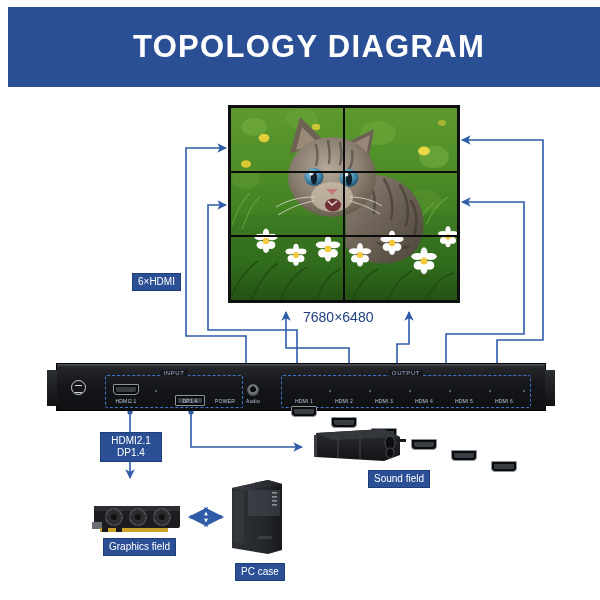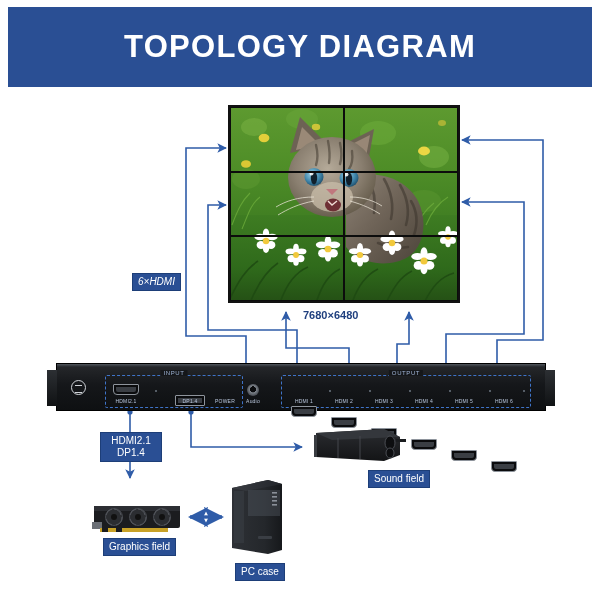--- a/index.html
+++ b/index.html
@@ -6,21 +6,21 @@
   body{
     width:600px;height:600px;overflow:hidden;background:#ffffff;
     font-family:"Liberation Sans","DejaVu Sans",sans-serif;
     -webkit-font-smoothing:antialiased;
   }
   #root{position:relative;width:600px;height:600px;}
 
   
   .banner{
     position:absolute;left:8px;top:7px;width:584px;height:80px;
-    background:#2A4F94;display:flex;align-items:center;justify-content:center;
+    background:#2A4F94;display:flex;align-items:center;justify-content:center;padding-left:9px;
   }
   .banner-title{
     color:#ffffff;font-size:31px;font-weight:bold;letter-spacing:1.3px;
     font-family:"Liberation Sans","DejaVu Sans",sans-serif;
   }
 
   
   .wall{
     position:absolute;left:228px;top:105px;width:232px;height:198px;
     border:2px solid #111;box-sizing:border-box;
@@ -32,21 +32,21 @@
 
   
   .lbl{
     position:absolute;background:#2A4F94;color:#fff;border:1px solid #17archive;
     border:1px solid #1d3e78;
     font-size:10px;line-height:12px;text-align:center;
     padding:2px 5px;box-sizing:border-box;white-space:nowrap;
   }
   .lbl.two{line-height:12px;padding:2px 6px;}
   .plain-lbl{
-    position:absolute;color:#1F3F7E;font-size:11px;font-weight:bold;
+    position:absolute;color:#1F3F7E;font-size:14px;font-weight:normal;
     white-space:nowrap;
   }
 
   
   .device{
     position:absolute;left:56px;top:363px;width:490px;height:48px;
     background:linear-gradient(180deg,#27292c 0%,#15171a 45%,#0e1012 100%);
     border:1px solid #000;box-sizing:border-box;
   }
   .device:before{
@@ -364,21 +364,21 @@
 
     <g stroke="#2F5CA8" stroke-width="1.6" fill="none">
       <path d="M191 412 L191 447 L302 447" marker-end="url(#ah)"></path>
     </g>
 
     <g stroke="#2F5CA8" stroke-width="3.4" fill="none" marker-end="url(#ah)" marker-start="url(#ah)">
       <path d="M190 517 L222 517"></path>
     </g>
   </svg>
 
-  <div class="lbl" style="left:132px;top:273px;font-style:italic;">6×HDMI</div>
+  <div class="lbl" style="left:132px;top:273px;">6×HDMI</div>
 
   <div class="plain-lbl" style="left:303px;top:309px;">7680×6480</div>
 
   <div class="lbl two" style="left:100px;top:432px;width:62px;">
     <div>HDMI2.1</div>
     <div>DP1.4</div>
   </div>
 
   <div class="lbl" style="left:103px;top:538px;">Graphics field</div>
 

